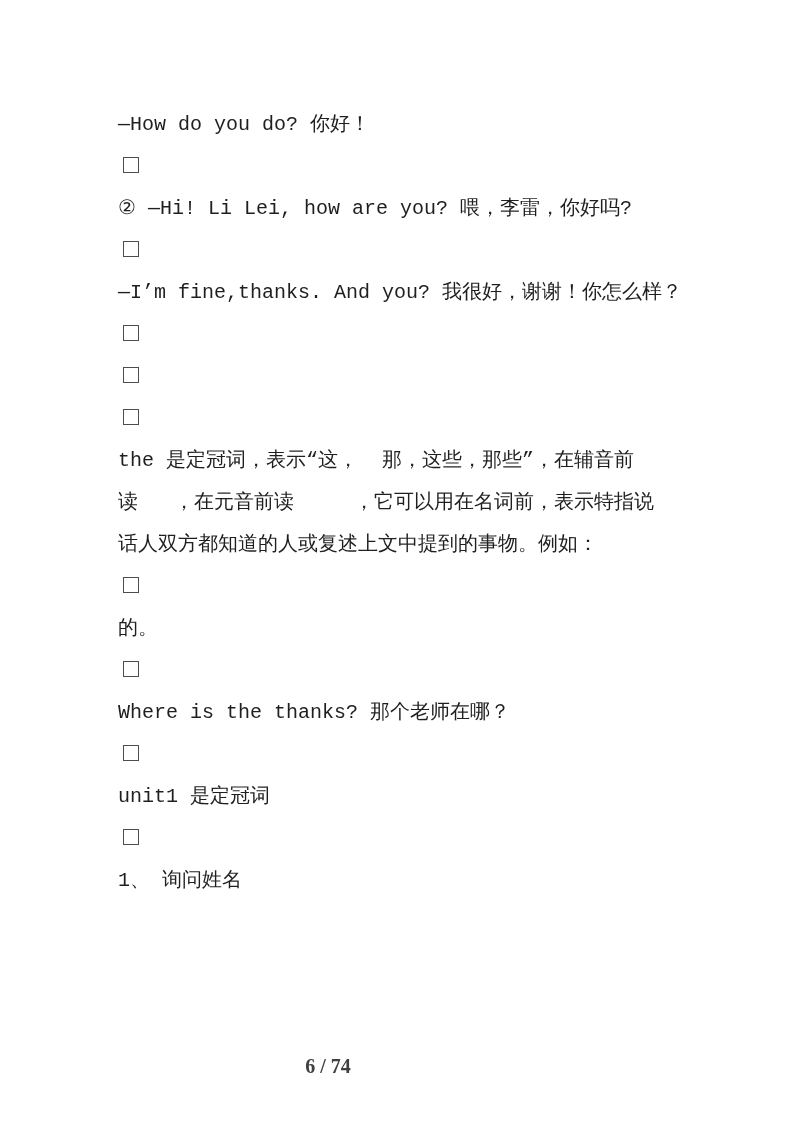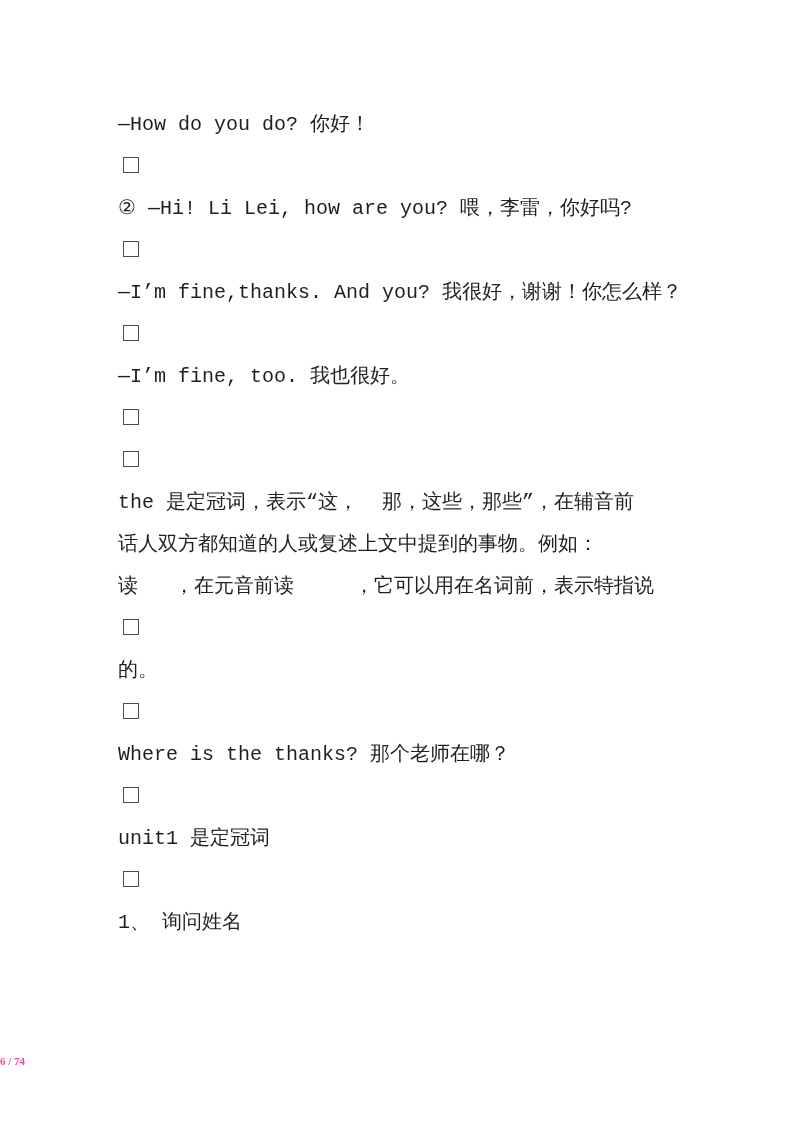--- a/index.html
+++ b/index.html
@@ -44,44 +44,43 @@
     background: #ffffff;
     vertical-align: middle;
     margin-left: 5px;
     margin-top: -3px;
   }
   .footer {
     position: absolute;
     left: 0;
     top: 1047px;
     width: 656px;
-    text-align: left;
+    text-align: center;
     font-family: "Liberation Serif", "DejaVu Serif", serif;
     font-weight: bold;
-    font-size: 11px;
-    color: #ec4899;
+    font-size: 20px;
+    color: #404040;
   }
 </style>
 </head>
 <body>
 
 <div class="page">
   <div class="content">
       <div class="line">—How do you do? 你好！</div>
       <div class="line"><span class="box"></span></div>
       <div class="line">② —Hi! Li Lei, how are you? 喂，李雷，你好吗?</div>
       <div class="line"><span class="box"></span></div>
       <div class="line">—I’m fine,thanks. And you? 我很好，谢谢！你怎么样？</div>
       <div class="line"><span class="box"></span></div>
-      <div class="line">—I’m fine, too. 我也很好。</div>
       <div class="line"><span class="box"></span></div>
       <div class="line"><span class="box"></span></div>
       <div class="line">the 是定冠词，表示“这，  那，这些，那些”，在辅音前</div>
+      <div class="line">读   ，在元音前读     ，它可以用在名词前，表示特指说</div>
       <div class="line">话人双方都知道的人或复述上文中提到的事物。例如：</div>
-      <div class="line">读   ，在元音前读     ，它可以用在名词前，表示特指说</div>
       <div class="line"><span class="box"></span></div>
       <div class="line">的。</div>
       <div class="line"><span class="box"></span></div>
       <div class="line">Where is the thanks? 那个老师在哪？</div>
       <div class="line"><span class="box"></span></div>
       <div class="line">unit1 是定冠词</div>
       <div class="line"><span class="box"></span></div>
       <div class="line">1、 询问姓名</div>
     </div>
   <div class="footer">6 / 74</div>

